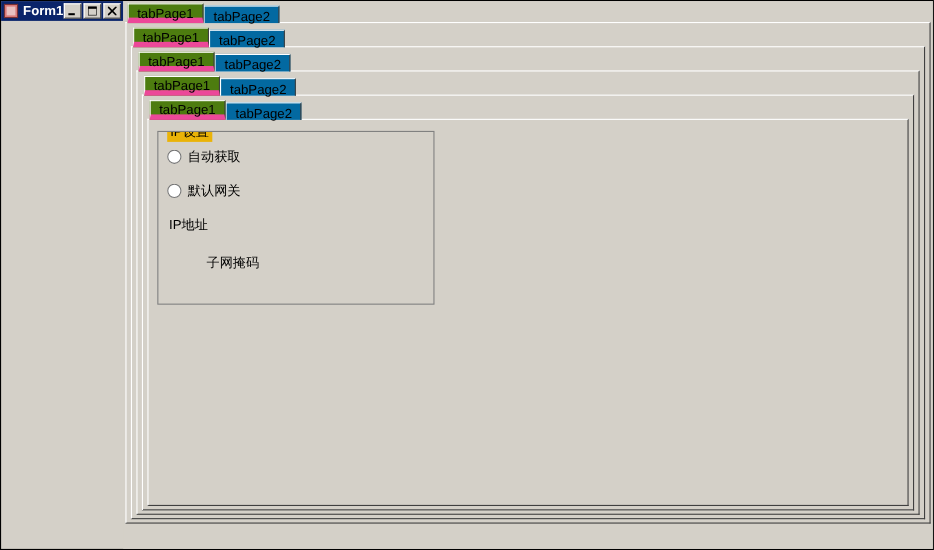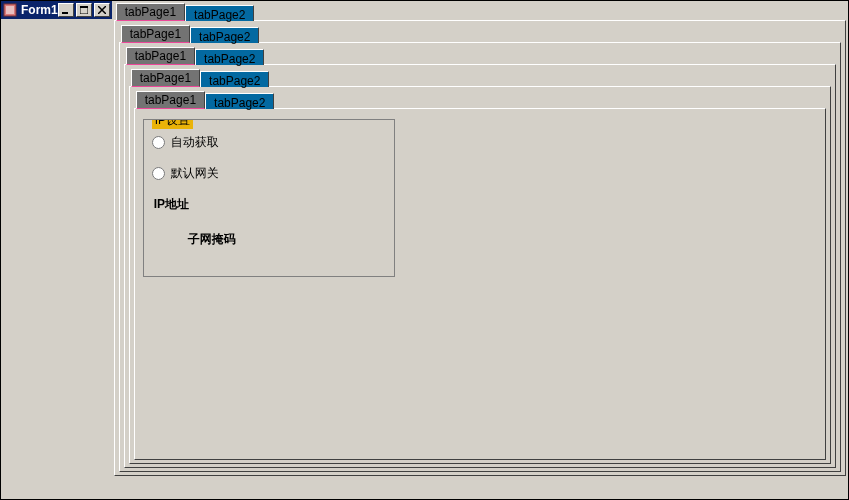--- a/index.html
+++ b/index.html
@@ -80,22 +80,22 @@
       background: #0369a1;
       border-top: 1px solid #fff;
       border-left: 1px solid #fff;
       border-right: 1px solid #404040;
       font-size: 12px;
       cursor: pointer;
       margin-right: 0;
       position: relative;
     }
     .tab.active {
-      background: #737373;
-      border-bottom: 1px solid #ec4899;
+      background: #4d7c0f;
+      border-bottom: 5px solid #ec4899;
       z-index: 3;
       padding-top: 1px;
       padding-bottom: 2px;
     }
     .tab.inactive {
       margin-top: 2px;
       height: 16px;
     }
     .tabpage {
       border: 1px solid;
@@ -125,21 +125,20 @@
       display: flex;
       align-items: center;
       margin: 6px 0 14px 0;
     }
     .radio-row input[type="radio"] {
       margin-right: 6px;
     }
     .static-label {
       margin: 8px 0 6px 2px;
       display: block;
-      font-weight: bold;
     }
     .gb-ip { height: 158px; overflow: hidden; }
     .gb-dns { height: 136px; }
   </style>
 </head>
 <body>
 
 <div class="window">
   <div class="titlebar">
     <span class="titlebar-icon">

